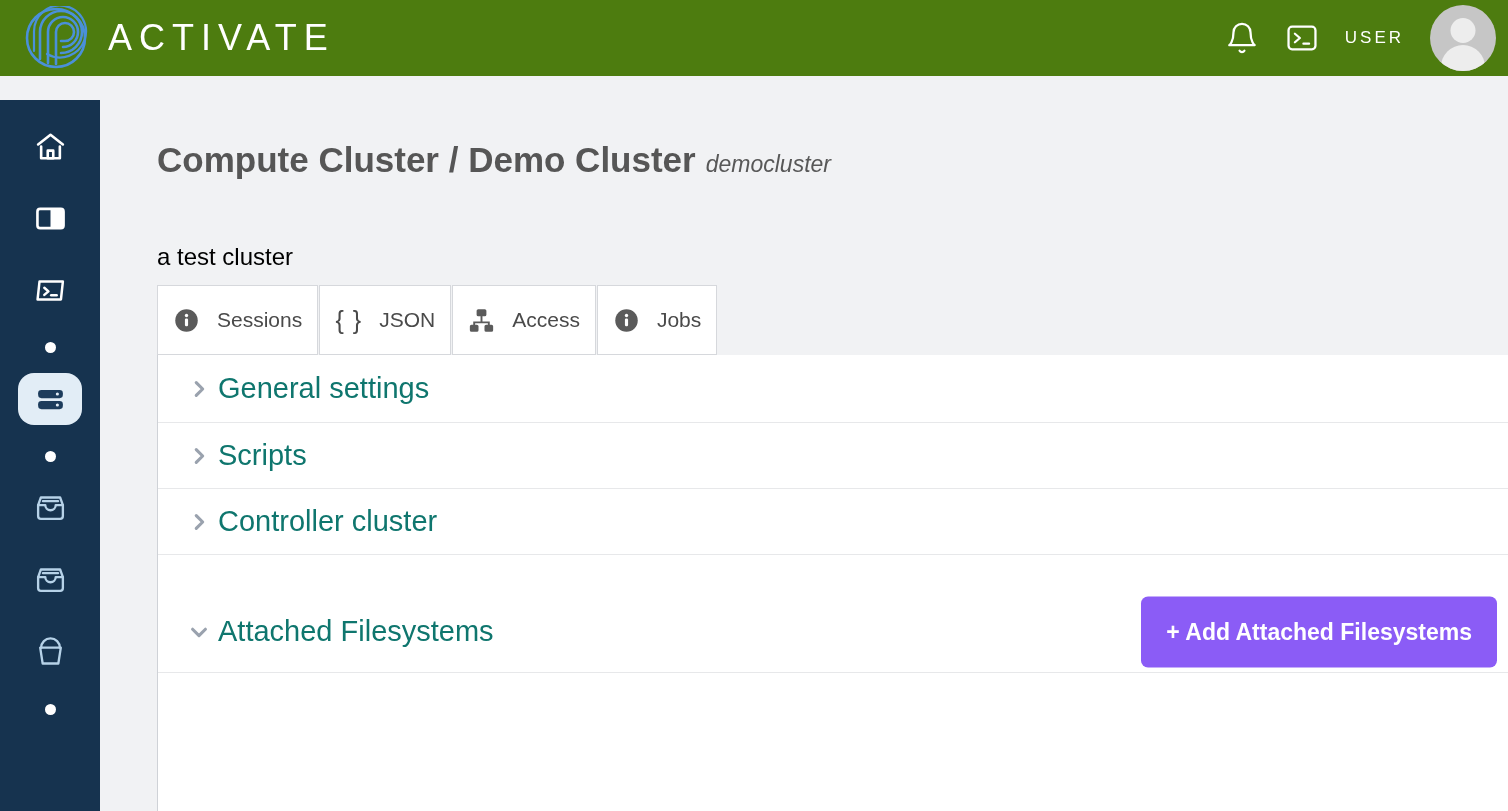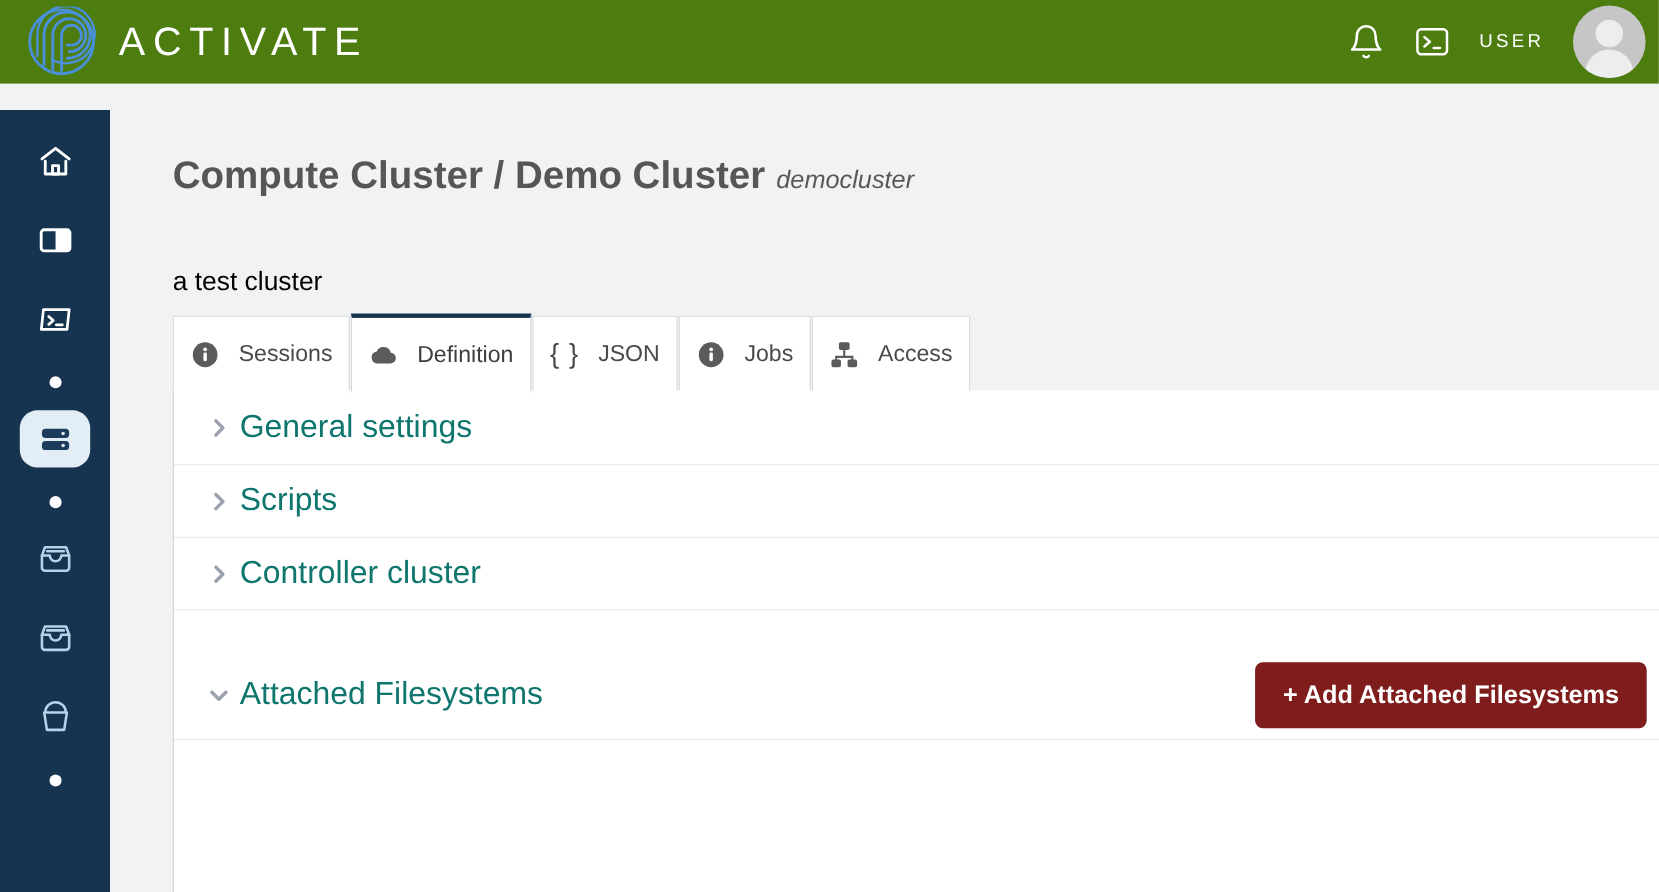--- a/index.html
+++ b/index.html
@@ -121,23 +121,23 @@
   }
   .acc-row:first-child { height: 68px; }
   .chev { width: 22px; flex: 0 0 22px; color: #9aa2ae; display: block; margin-right: 8px; }
   .acc-label {
     font-size: 29px; color: #0f766e; font-weight: 400; white-space: nowrap;
   }
   .acc-gap { height: 36px; }
   .acc-row.expanded { height: 82px; }
   .add-btn {
     position: absolute; right: 22px; top: 50%; transform: translateY(-50%);
-    background: #7f1d1d; color: #ffffff;
+    background: #8b5cf6; color: #ffffff;
     border: none; border-radius: 7px;
-    height: 60px; padding: 0 25px;
+    height: 71px; padding: 0 25px;
     font-size: 23px; font-weight: 700;
     font-family: "Liberation Sans", sans-serif;
     white-space: nowrap; cursor: pointer;
   }
 </style>
 </head>
 <body>
 
 <div class="header">
   <div class="brand">
@@ -245,51 +245,45 @@
 
     <div class="tab">
       <svg class="tab-icon" viewBox="0 0 24 24">
         <circle cx="12" cy="12" r="10" fill="#5b5b5b"></circle>
         <circle cx="12" cy="7.6" r="1.5" fill="#ffffff"></circle>
         <rect x="10.6" y="10.2" width="2.8" height="7" rx="1.1" fill="#ffffff"></rect>
       </svg>
       <span>Sessions</span>
     </div>
 
-    <div class="tab active">
-      <svg class="tab-icon" viewBox="0 0 24 24">
-        <path d="M6.3 19h11.2a4.3 4.3 0 0 0 .5-8.6A6 6 0 0 0 6.6 9.4 4.9 4.9 0 0 0 6.3 19z" fill="#5b5b5b"></path>
-      </svg>
-      <span>Definition</span>
-    </div>
 
     <div class="tab">
       <span class="tab-icon braces">{&nbsp;}</span>
       <span>JSON</span>
     </div>
 
-
-    <div class="tab">
-      <svg class="tab-icon" viewBox="0 0 24 24">
-        <circle cx="12" cy="12" r="10" fill="#5b5b5b"></circle>
-        <circle cx="12" cy="7.6" r="1.5" fill="#ffffff"></circle>
-        <rect x="10.6" y="10.2" width="2.8" height="7" rx="1.1" fill="#ffffff"></rect>
-      </svg>
-      <span>Jobs</span>
-    </div>
 
     <div class="tab">
       <svg class="tab-icon" viewBox="0 0 24 24" fill="none" stroke="#5b5b5b" stroke-width="1.7">
         <rect x="8.5" y="2.8" width="7" height="4.6" rx="0.6" fill="#5b5b5b"></rect>
         <rect x="2.5" y="16.6" width="6" height="4.6" rx="0.6" fill="#5b5b5b"></rect>
         <rect x="15.5" y="16.6" width="6" height="4.6" rx="0.6" fill="#5b5b5b"></rect>
         <path d="M12 7.4v4M5.5 16.6v-2.9h13v2.9M12 11.4v2.3" stroke-linecap="round"></path>
       </svg>
       <span>Access</span>
     </div>
+
+    <div class="tab">
+      <svg class="tab-icon" viewBox="0 0 24 24">
+        <circle cx="12" cy="12" r="10" fill="#5b5b5b"></circle>
+        <circle cx="12" cy="7.6" r="1.5" fill="#ffffff"></circle>
+        <rect x="10.6" y="10.2" width="2.8" height="7" rx="1.1" fill="#ffffff"></rect>
+      </svg>
+      <span>Jobs</span>
+    </div>
   </div>
 
   <div class="panel">
 
     <div class="acc-row">
       <svg class="chev" viewBox="0 0 24 24" fill="none" stroke="currentColor" stroke-width="3.4" stroke-linecap="round" stroke-linejoin="round">
         <path d="M9 5l7 7-7 7"></path>
       </svg>
       <span class="acc-label">General settings</span>
     </div>

